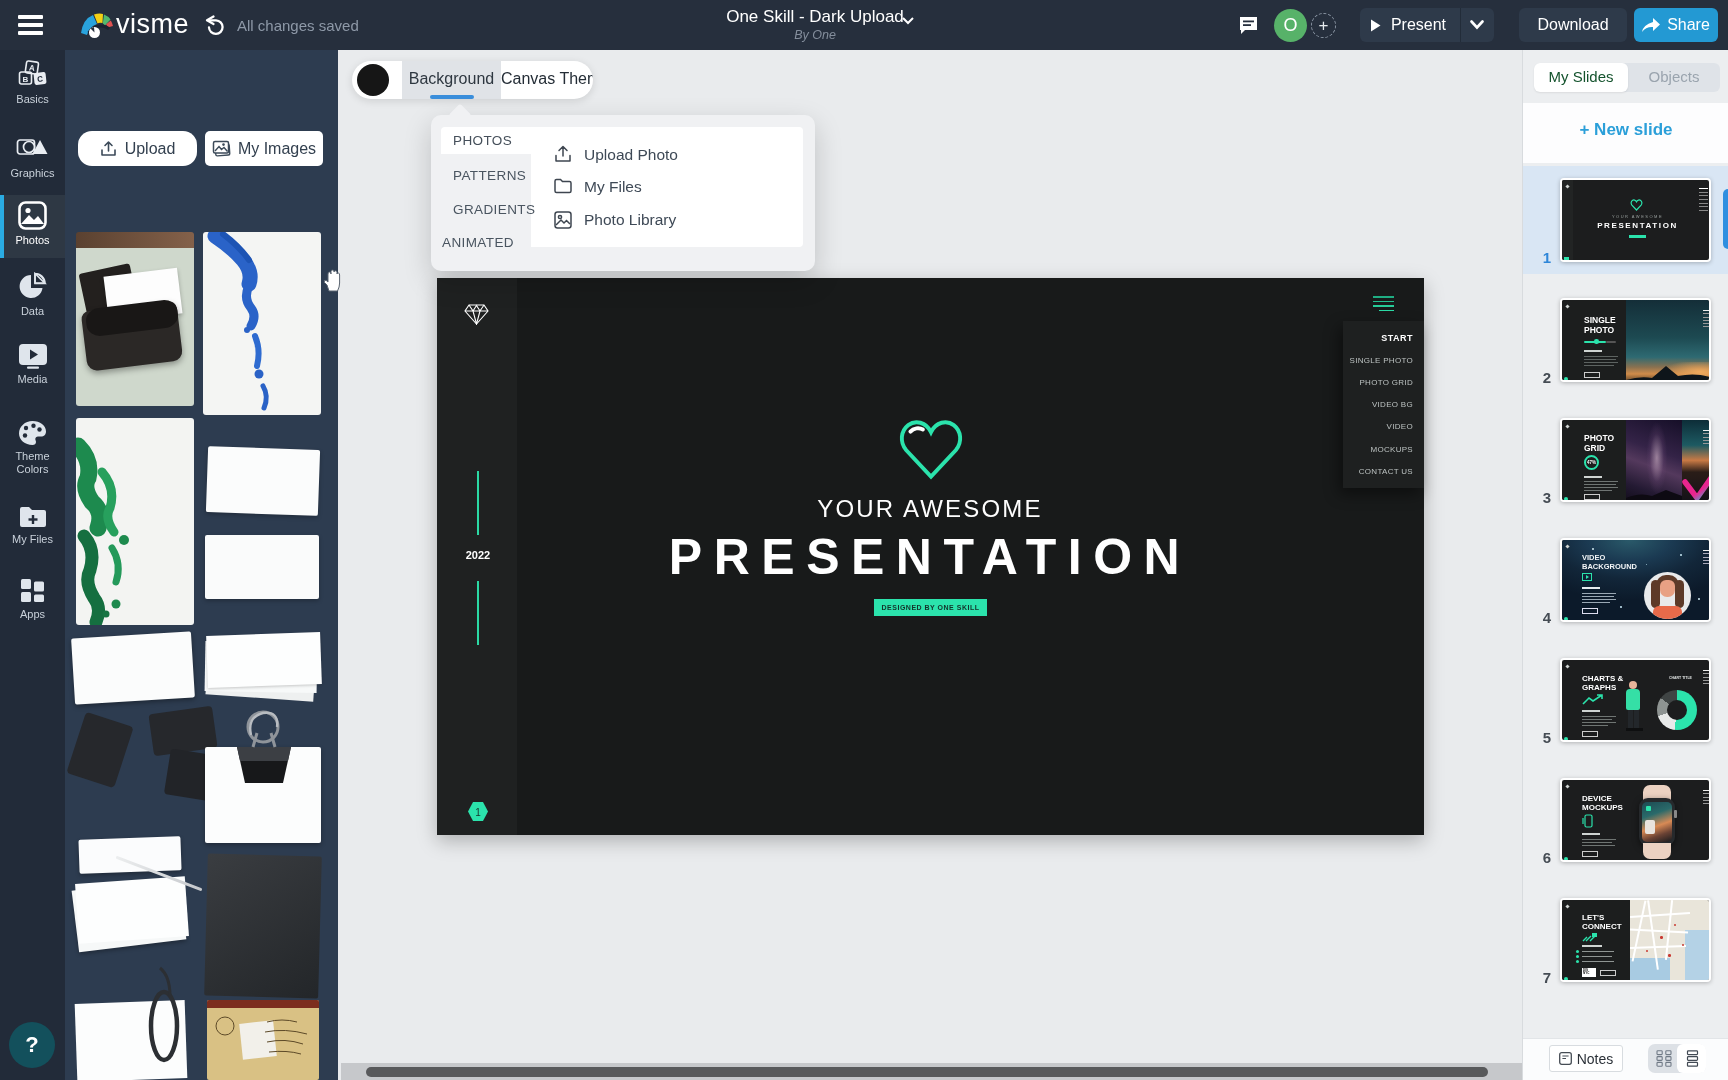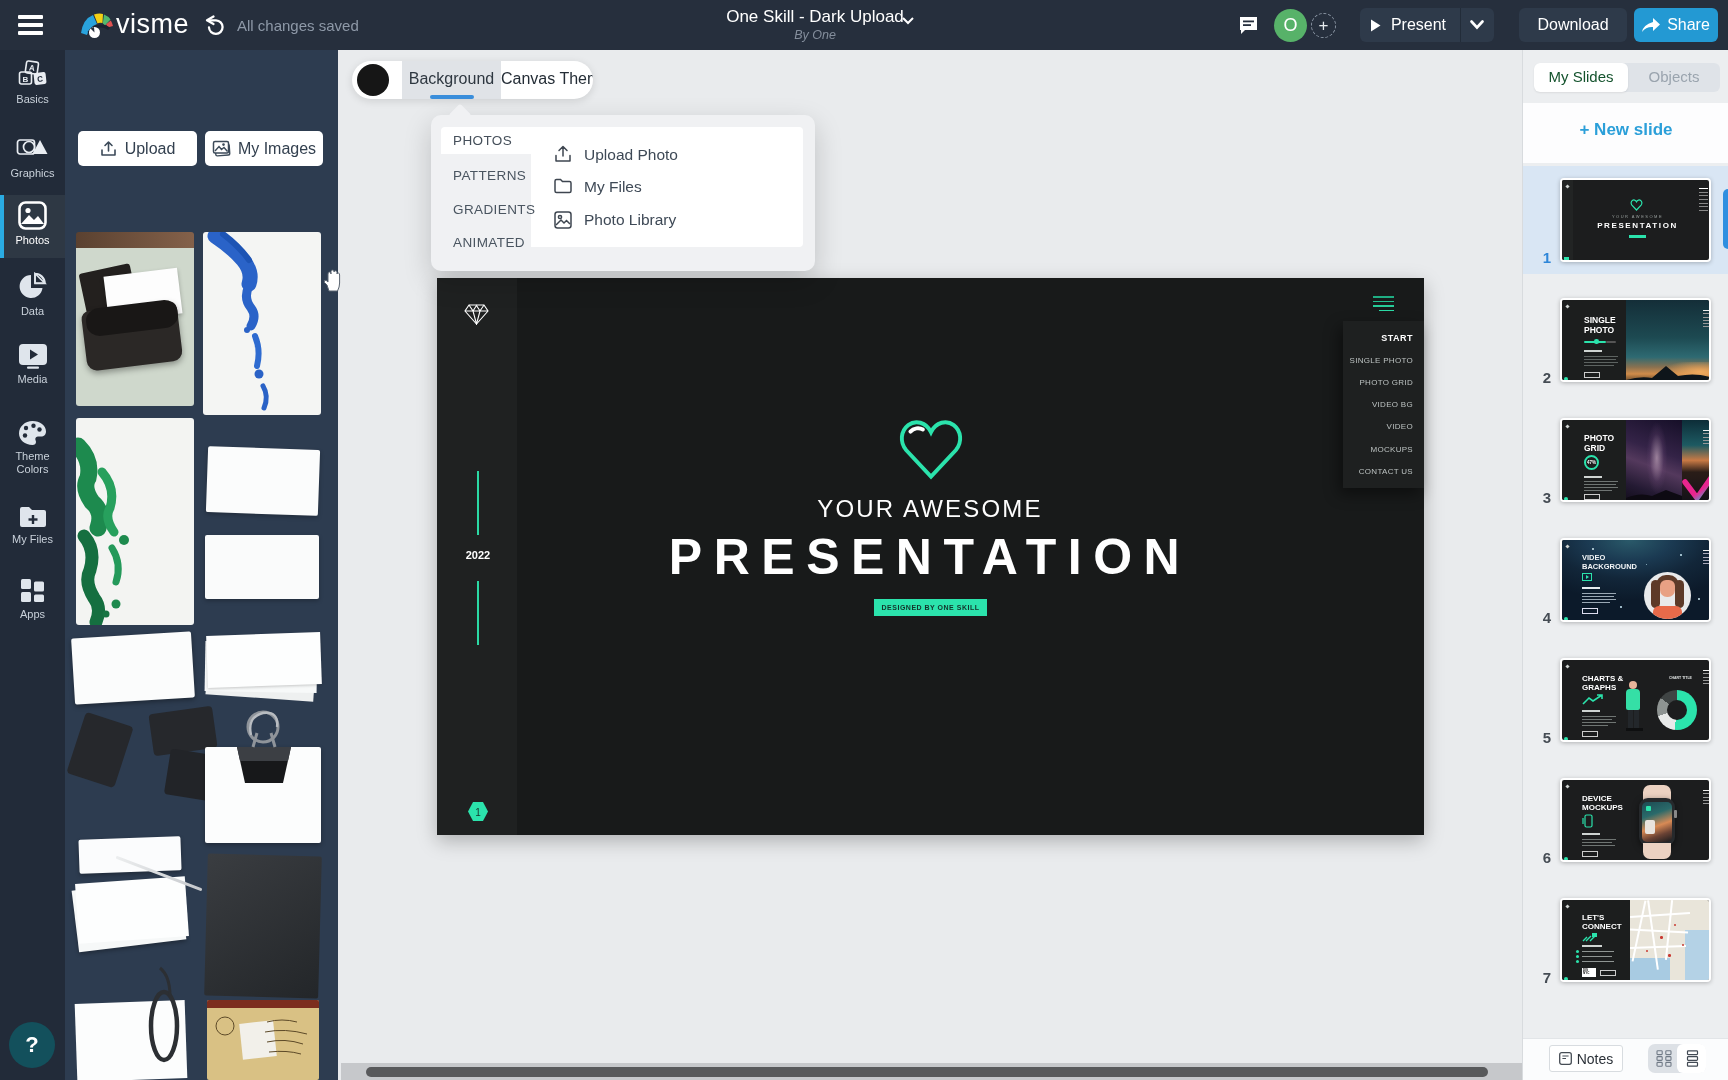--- a/index.html
+++ b/index.html
@@ -177,21 +177,21 @@
       </svg>
       <div>Apps</div>
     </div>
 
     <div class="abs" style="left:9px;top:972px;width:46px;height:46px;border-radius:50%;background:#13505c;color:#fff;font-size:22px;display:flex;align-items:center;justify-content:center;font-weight:bold">?</div>
   </div>
 
   <div id="panel">
 
 
-    <div class="abs" style="left:13px;top:81px;width:119px;height:35px;background:#fff;border-radius:5px;display:flex;align-items:center;justify-content:center">
+    <div class="abs" style="left:13px;top:81px;width:119px;height:35px;background:#fff;border-radius:14px;display:flex;align-items:center;justify-content:center">
       <svg width="17" height="17" viewBox="0 0 17 17" fill="none" stroke="#3c4a59" stroke-width="1.6" style="margin-right:8px">
         <path d="M5 5.5 L8.5 2 L12 5.5 M8.5 2.2 L8.5 11" stroke-linecap="round" stroke-linejoin="round"></path>
         <path d="M2 10 L2 15 L15 15 L15 10" stroke-linecap="round" stroke-linejoin="round"></path>
       </svg>
       <span style="color:#33404f;font-size:16px">Upload</span>
     </div>
     <div class="abs" style="left:140px;top:81px;width:118px;height:35px;background:#fff;border-radius:5px;display:flex;align-items:center;justify-content:center">
       <svg width="19" height="17" viewBox="0 0 19 17" style="margin-right:7px">
         <rect x="3.5" y="4.5" width="14" height="11" rx="1.5" fill="none" stroke="#3c4a59" stroke-width="1.4" transform="rotate(-4 10 10)"></rect>
         <rect x="1.5" y="1.5" width="15" height="11.5" rx="1.5" fill="#fff" stroke="#3c4a59" stroke-width="1.5"></rect>
@@ -339,21 +339,21 @@
       <div class="abs" style="left:78px;top:34px;width:44px;height:4px;background:#3a8edb;border-radius:2px"></div>
     </div>
 
     <div class="abs" style="left:93px;top:65px;width:384px;height:156px;background:#f0f1f3;border-radius:10px;box-shadow:0 10px 28px rgba(0,0,0,0.18)"></div>
     <div class="abs" style="left:114px;top:57px;width:16px;height:16px;background:#f0f1f3;transform:rotate(45deg);border-radius:2px"></div>
     <div class="abs" style="left:103px;top:77px;width:362px;height:120px;background:#fff;border-radius:4px"></div>
     <div class="abs" style="left:103px;top:104px;width:90px;height:93px;background:#f0f1f3"></div>
     <div class="abs" style="left:115px;top:83px;color:#454f5a;font-size:13.5px;letter-spacing:0.4px">PHOTOS</div>
     <div class="abs" style="left:115px;top:118px;color:#4a5560;font-size:13.5px;letter-spacing:0.4px">PATTERNS</div>
     <div class="abs" style="left:115px;top:152px;color:#4a5560;font-size:13.5px;letter-spacing:0.4px">GRADIENTS</div>
-    <div class="abs" style="left:115px;top:185px;color:#4a5560;font-size:13.5px;letter-spacing:0.4px">ANIMATED</div>
+    <div class="abs" style="left:104px;top:185px;color:#4a5560;font-size:13.5px;letter-spacing:0.4px">ANIMATED</div>
     <svg class="abs" style="left:216px;top:95px" width="18" height="18" viewBox="0 0 18 18" fill="none" stroke="#3e4650" stroke-width="1.5">
       <path d="M5 5.5 L9 1.5 L13 5.5 M9 1.8 L9 11" stroke-linecap="round" stroke-linejoin="round"></path>
       <path d="M2 10.5 L2 16 L16 16 L16 10.5" stroke-linecap="round" stroke-linejoin="round"></path>
     </svg>
     <div class="abs" style="left:246px;top:96px;color:#3e4956;font-size:15.5px">Upload Photo</div>
     <svg class="abs" style="left:216px;top:128px" width="18" height="16" viewBox="0 0 18 16" fill="none" stroke="#3e4650" stroke-width="1.5">
       <path d="M1 3 Q1 1.5 2.5 1.5 L6.5 1.5 L8.5 3.5 L15.5 3.5 Q17 3.5 17 5 L17 13 Q17 14.5 15.5 14.5 L2.5 14.5 Q1 14.5 1 13 Z"></path>
     </svg>
     <div class="abs" style="left:246px;top:128px;color:#3e4956;font-size:15.5px">My Files</div>
     <svg class="abs" style="left:216px;top:161px" width="18" height="18" viewBox="0 0 18 18" fill="none" stroke="#3e4650" stroke-width="1.5">

